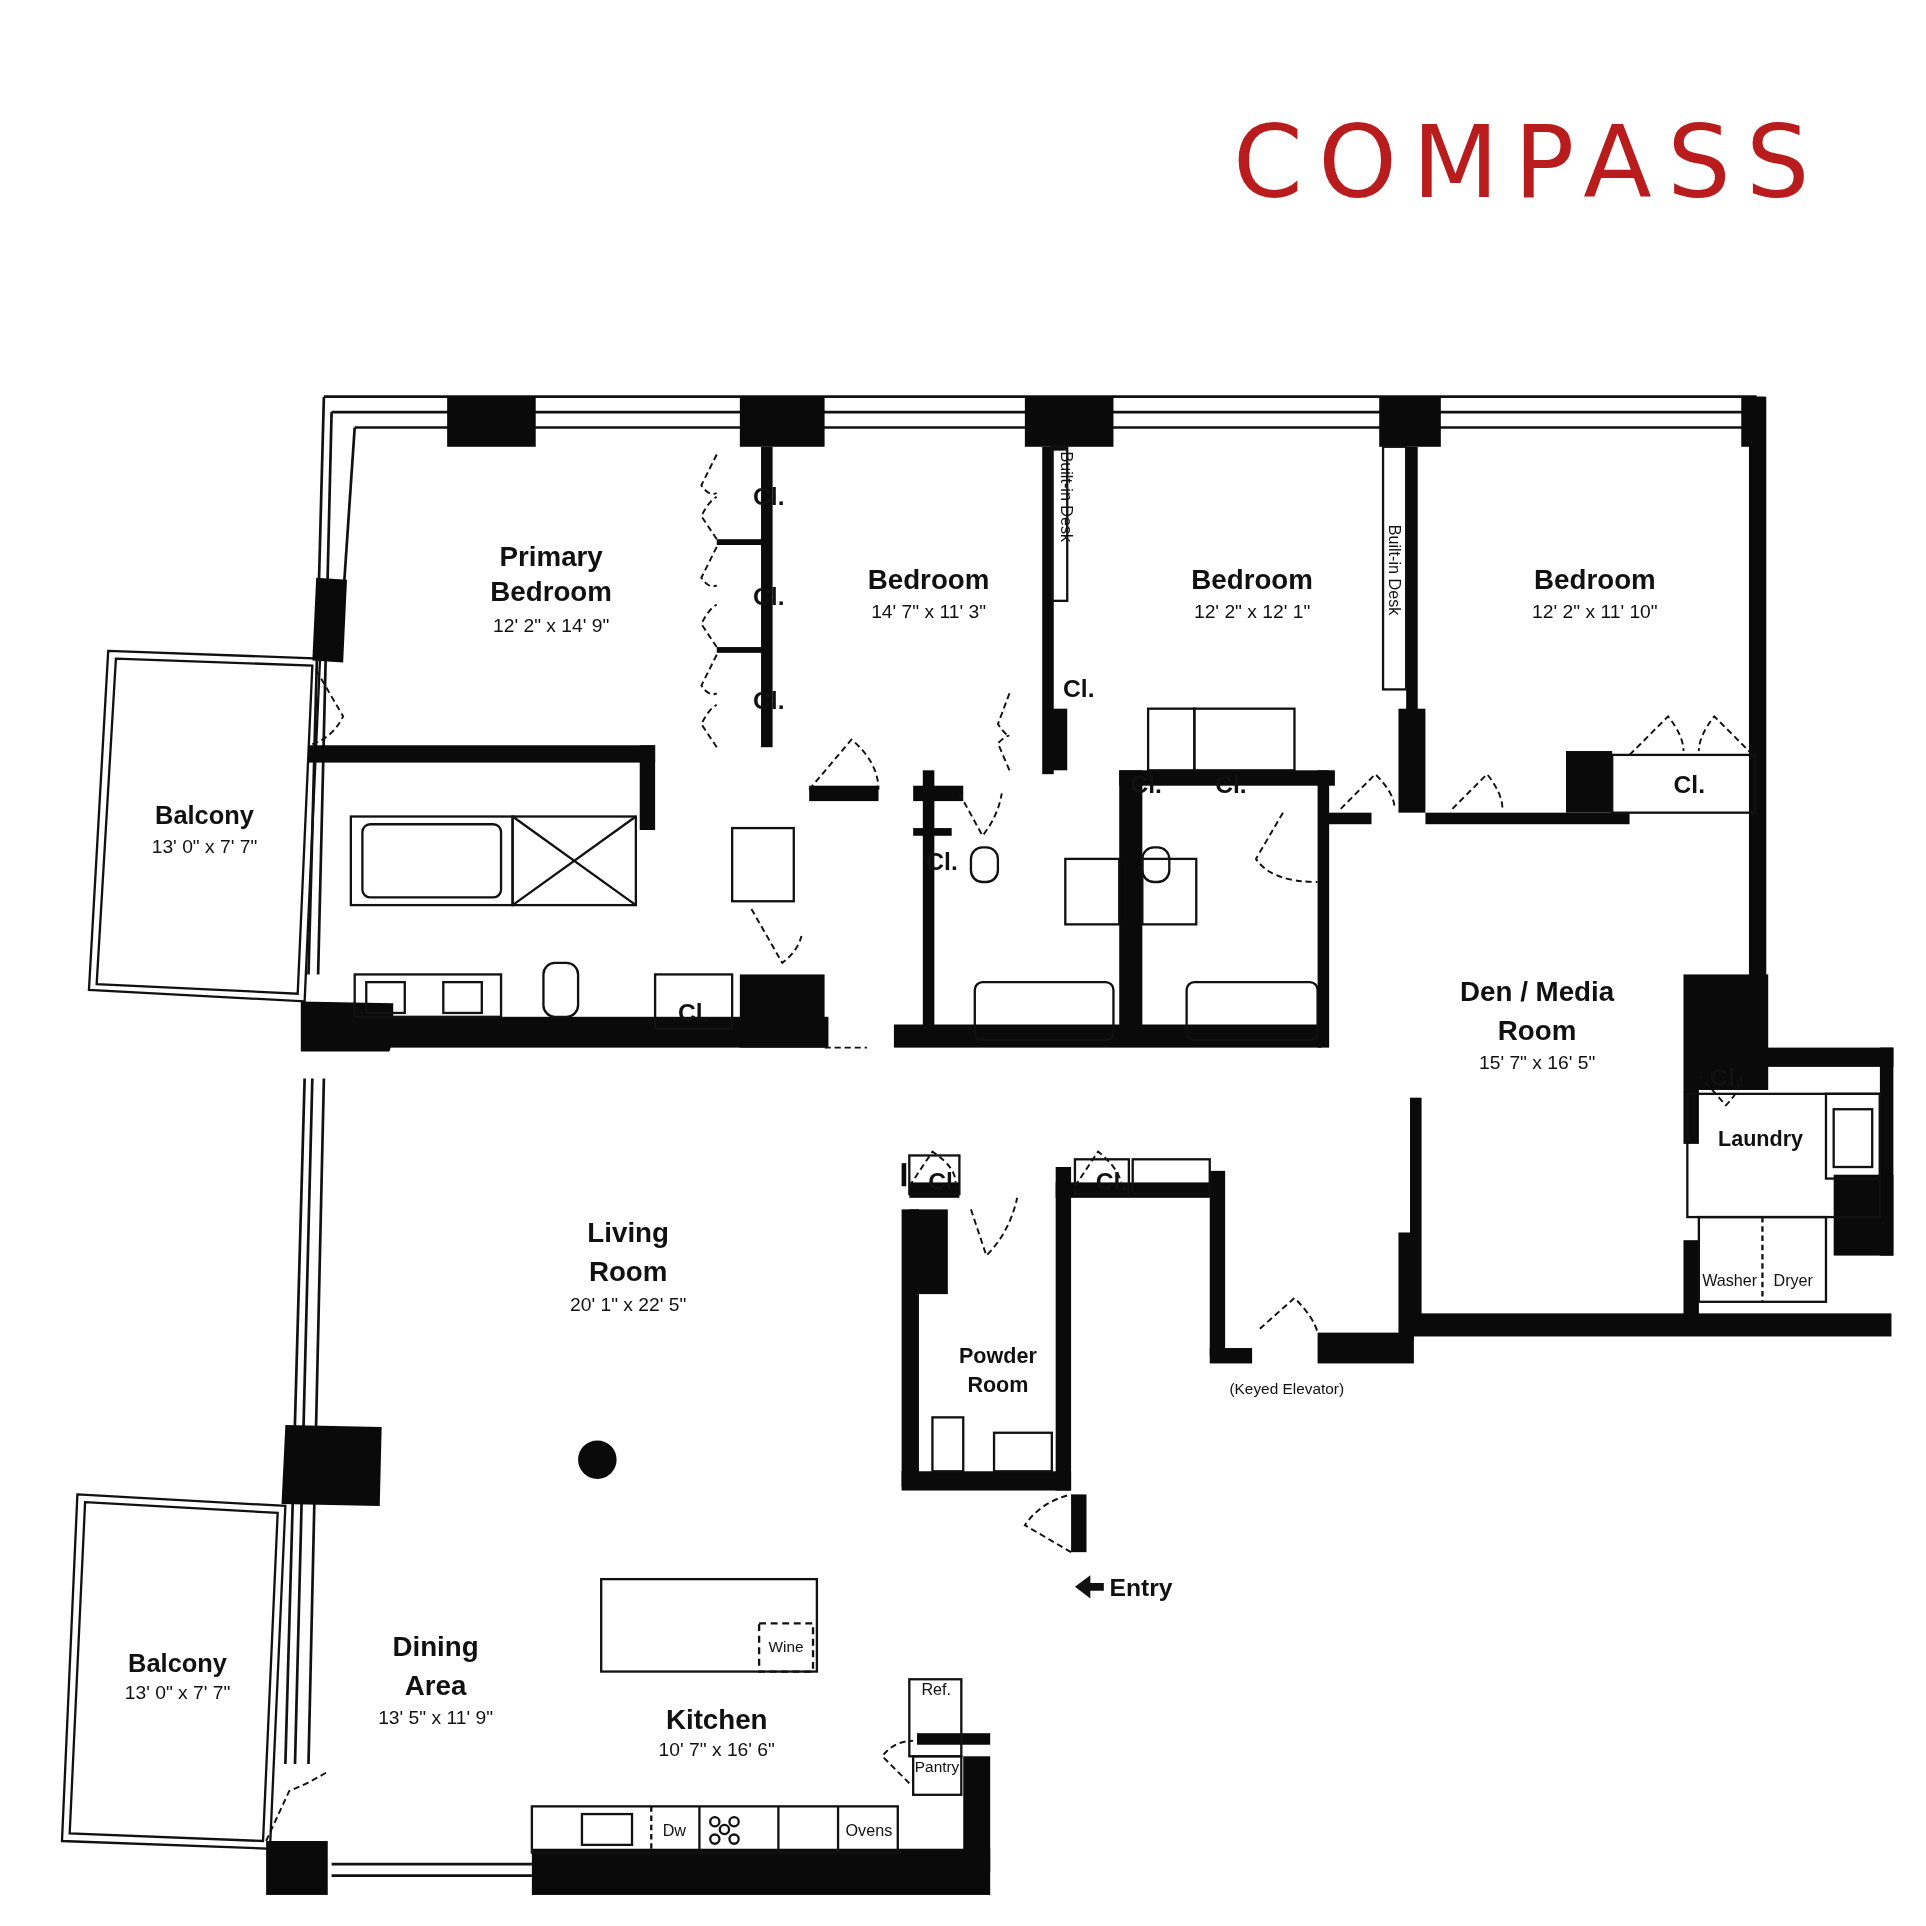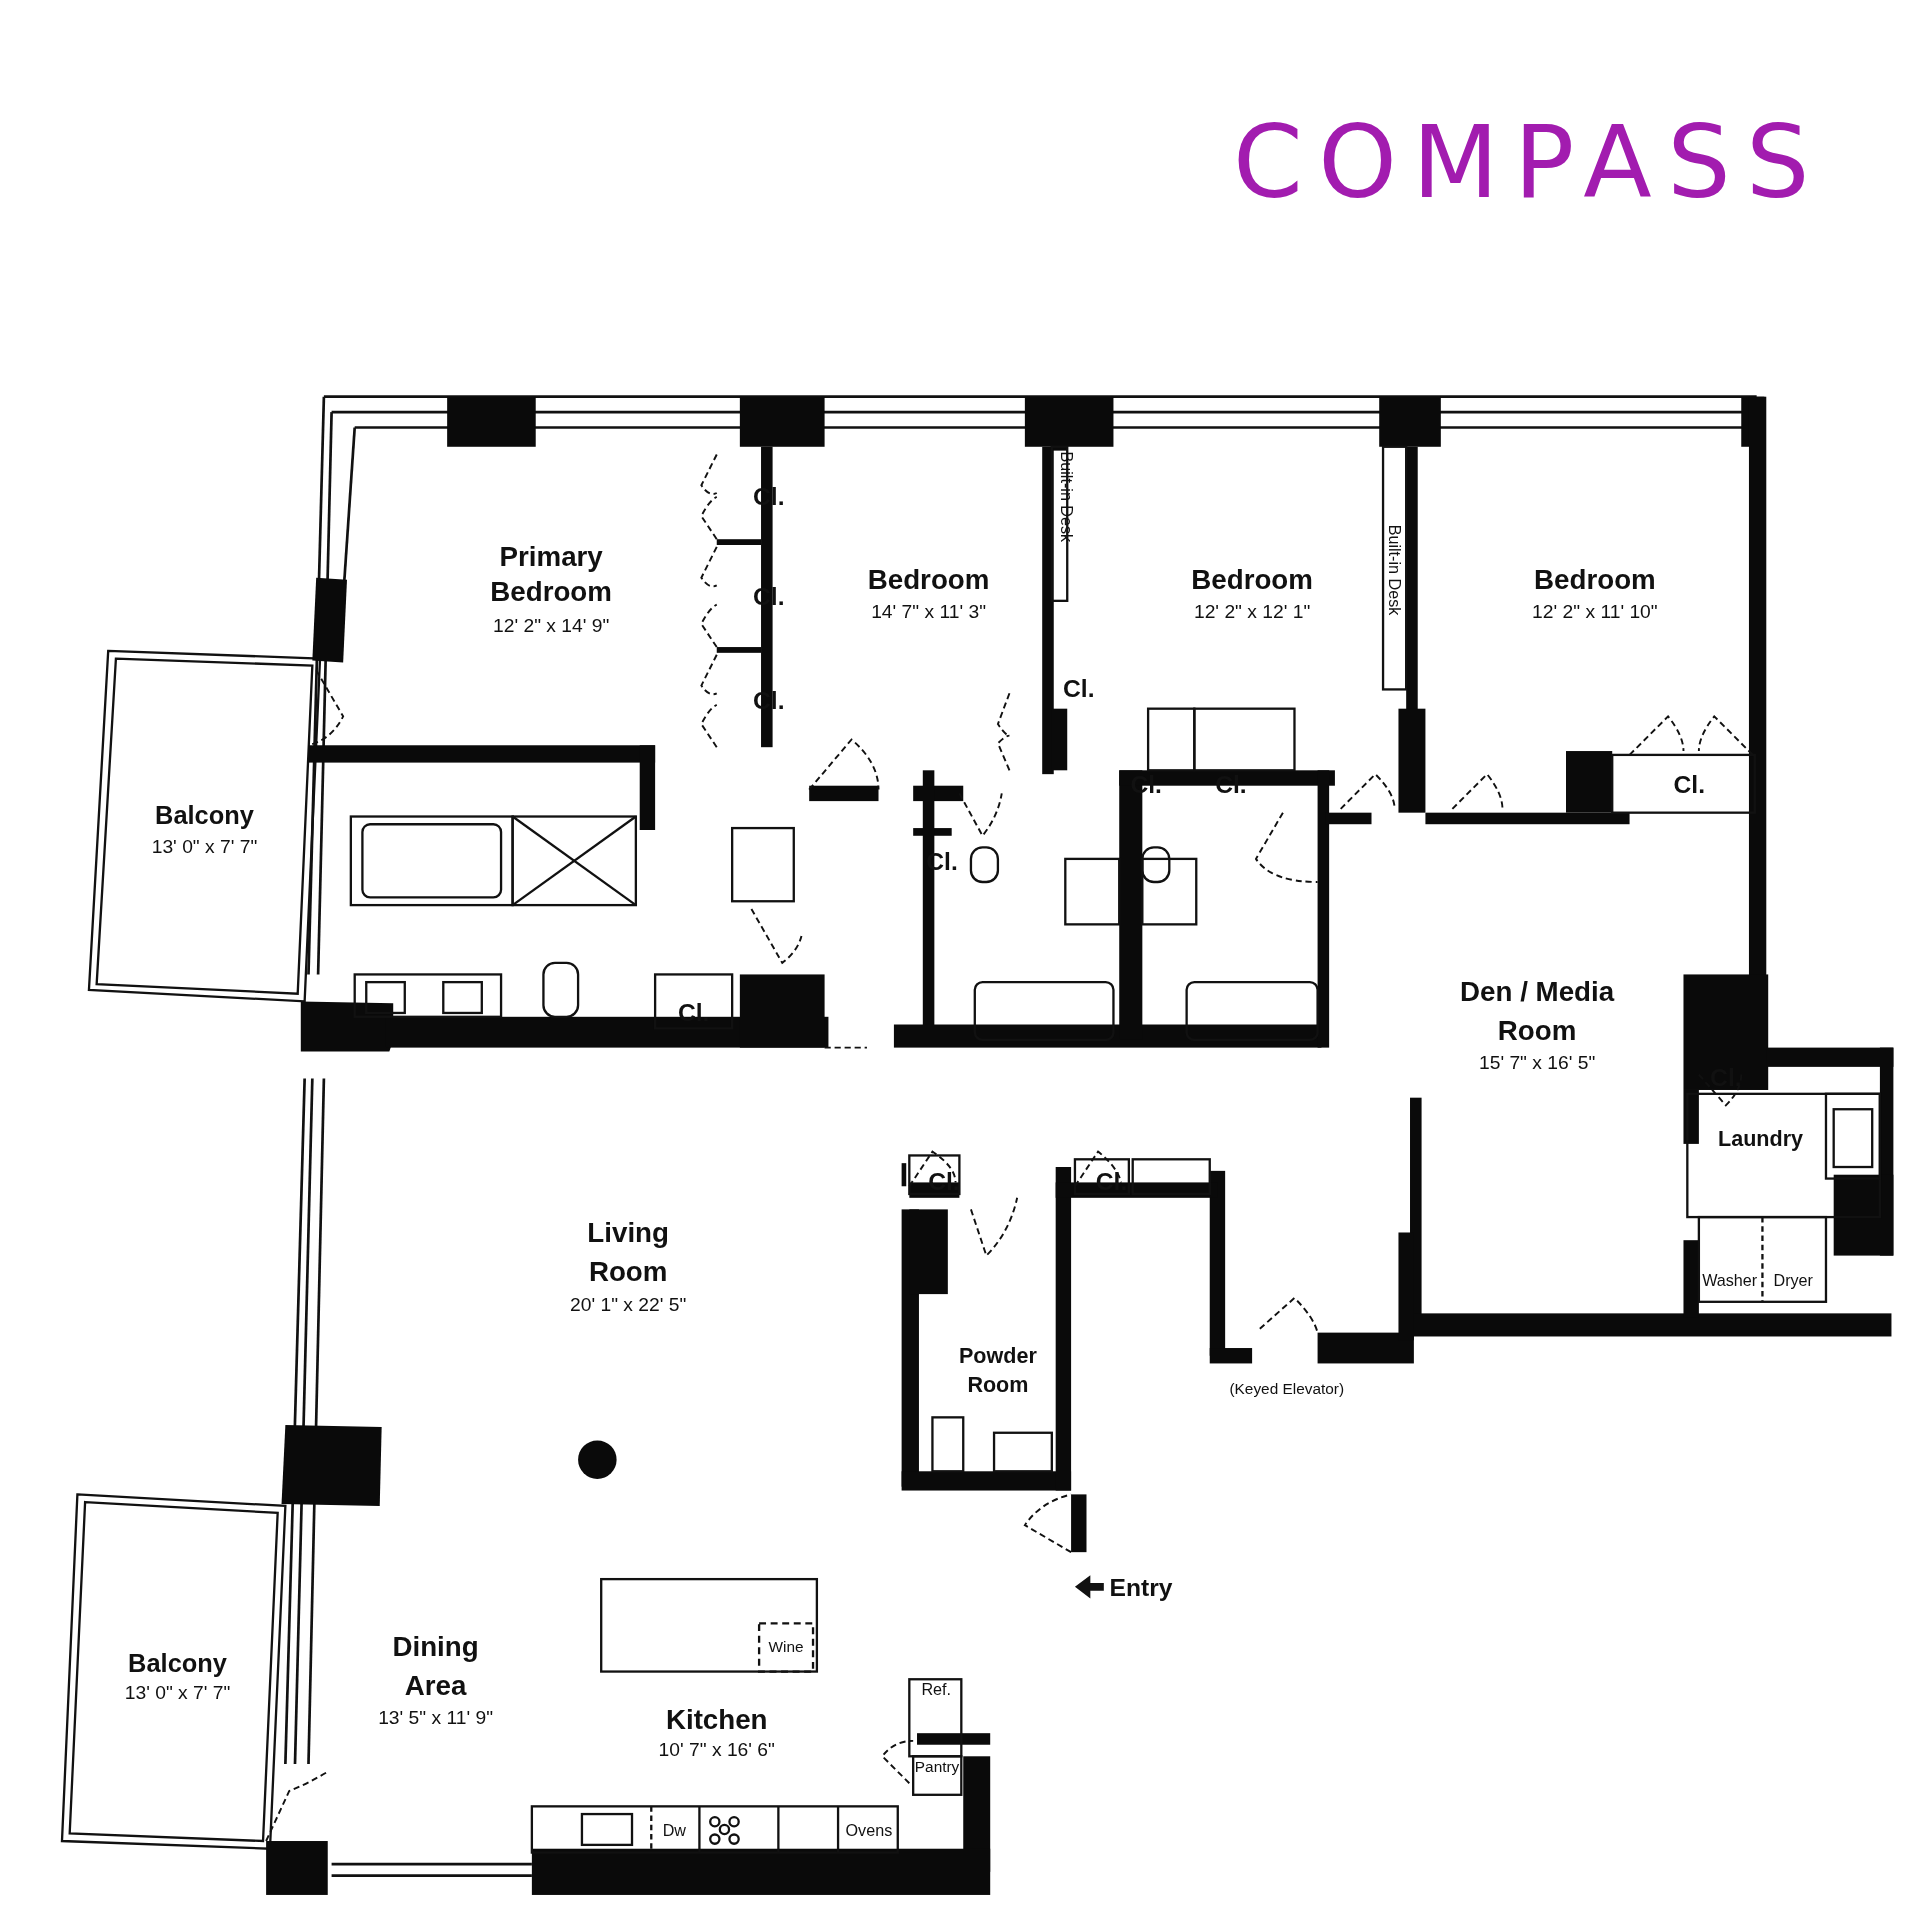--- a/index.html
+++ b/index.html
@@ -1,17 +1,17 @@
 <!DOCTYPE html>
 <html style="font-size:6.2px"><head>
 <meta charset="utf-8">
 <style>
   html, body { margin:0; padding:0; background:#ffffff; }
   body { width:1965px; height:2542px; position:relative; overflow:hidden; font-family:"Liberation Sans", sans-serif; color:#111; }
-  .logo { position:absolute; left:1233px; top:104px; font-family:"DejaVu Sans", sans-serif; font-size:100px; letter-spacing:15.4px; font-weight:400; color:#a21caf; }
+  .logo { position:absolute; left:1233px; top:104px; font-family:"DejaVu Sans", sans-serif; font-size:100px; letter-spacing:15.4px; font-weight:400; color:#b91c1c; }
   .plan { position:absolute; left:0; top:0; width:1965px; height:2542px; }
   .room-label { font-family:"Liberation Sans", sans-serif; font-weight:700; fill:#111; text-anchor:middle; }
   .room-dim { font-family:"Liberation Sans", sans-serif; font-weight:400; fill:#111; text-anchor:middle; }
 </style>
 </head>
 <body>
 
 <div class="logo">COMPASS</div>
 
 <svg class="plan" viewBox="0 0 5100 6600" xmlns="http://www.w3.org/2000/svg">

